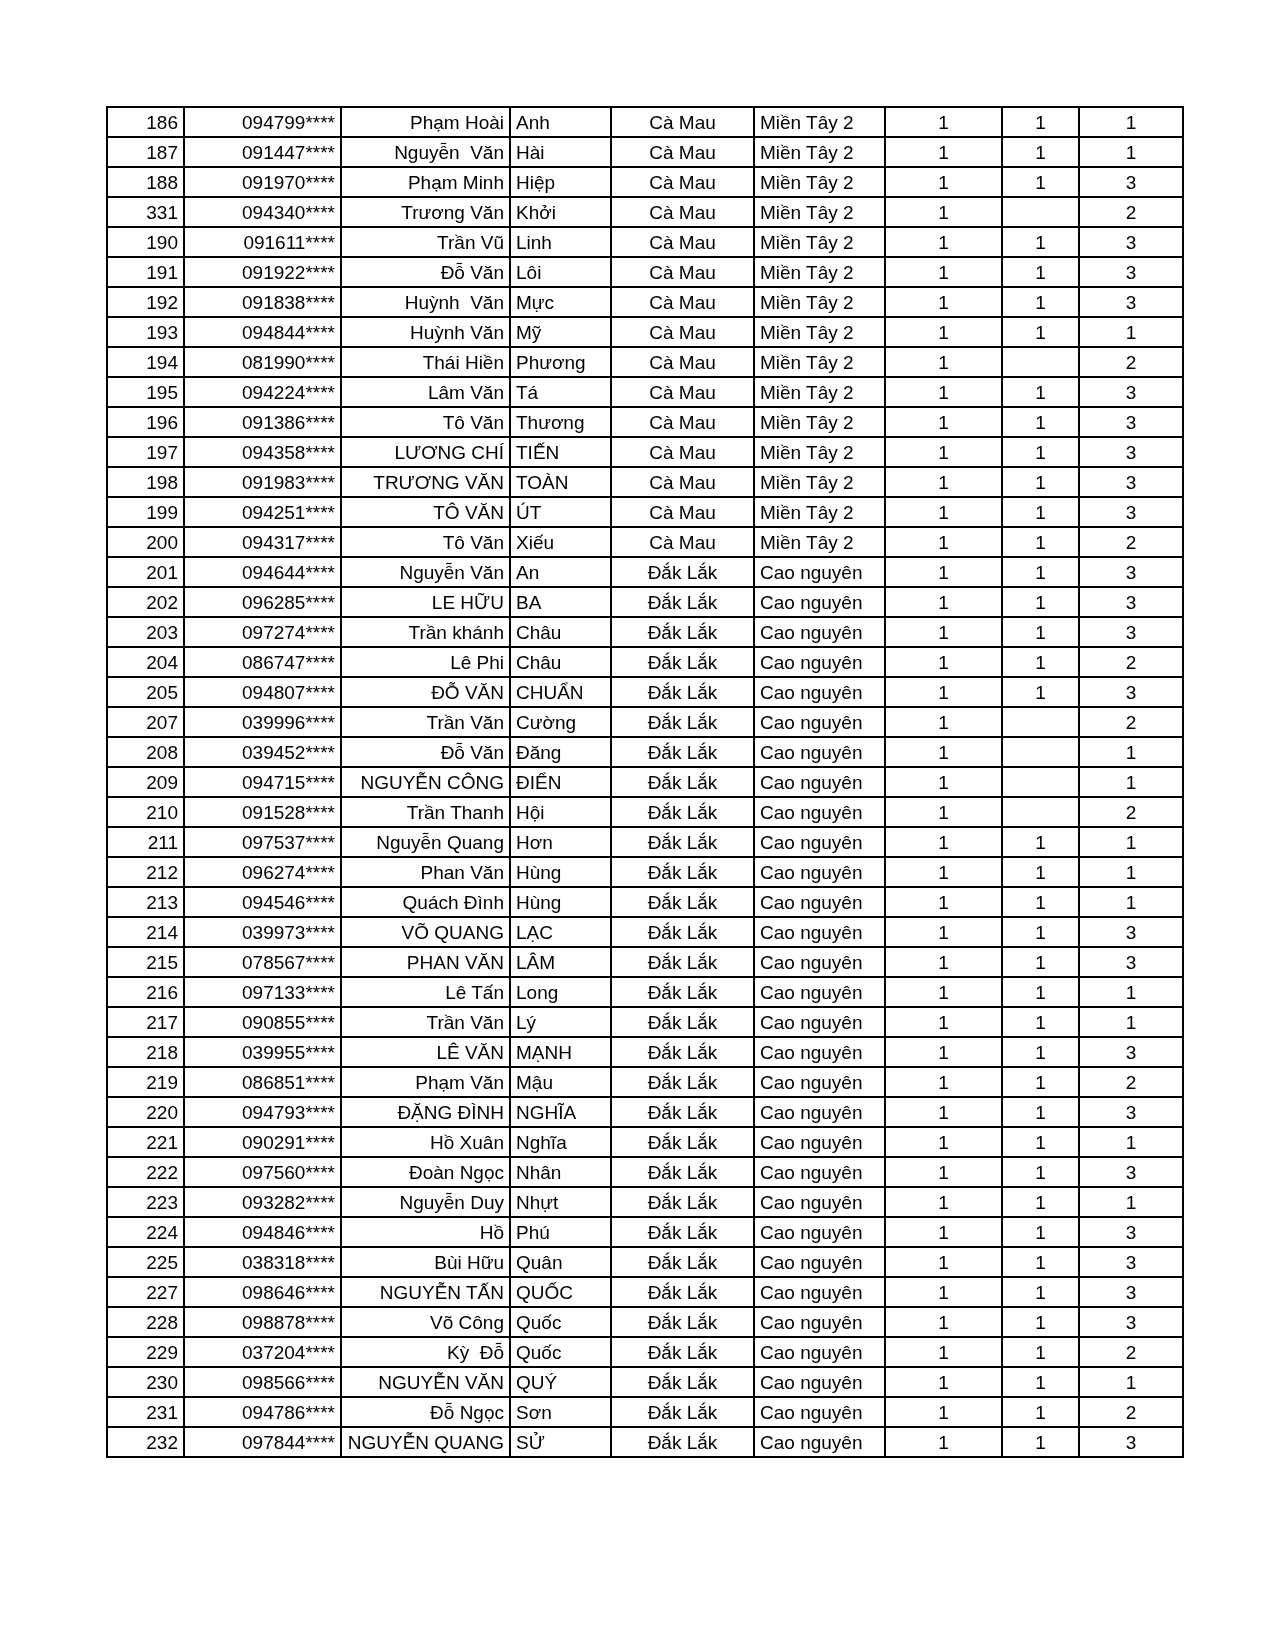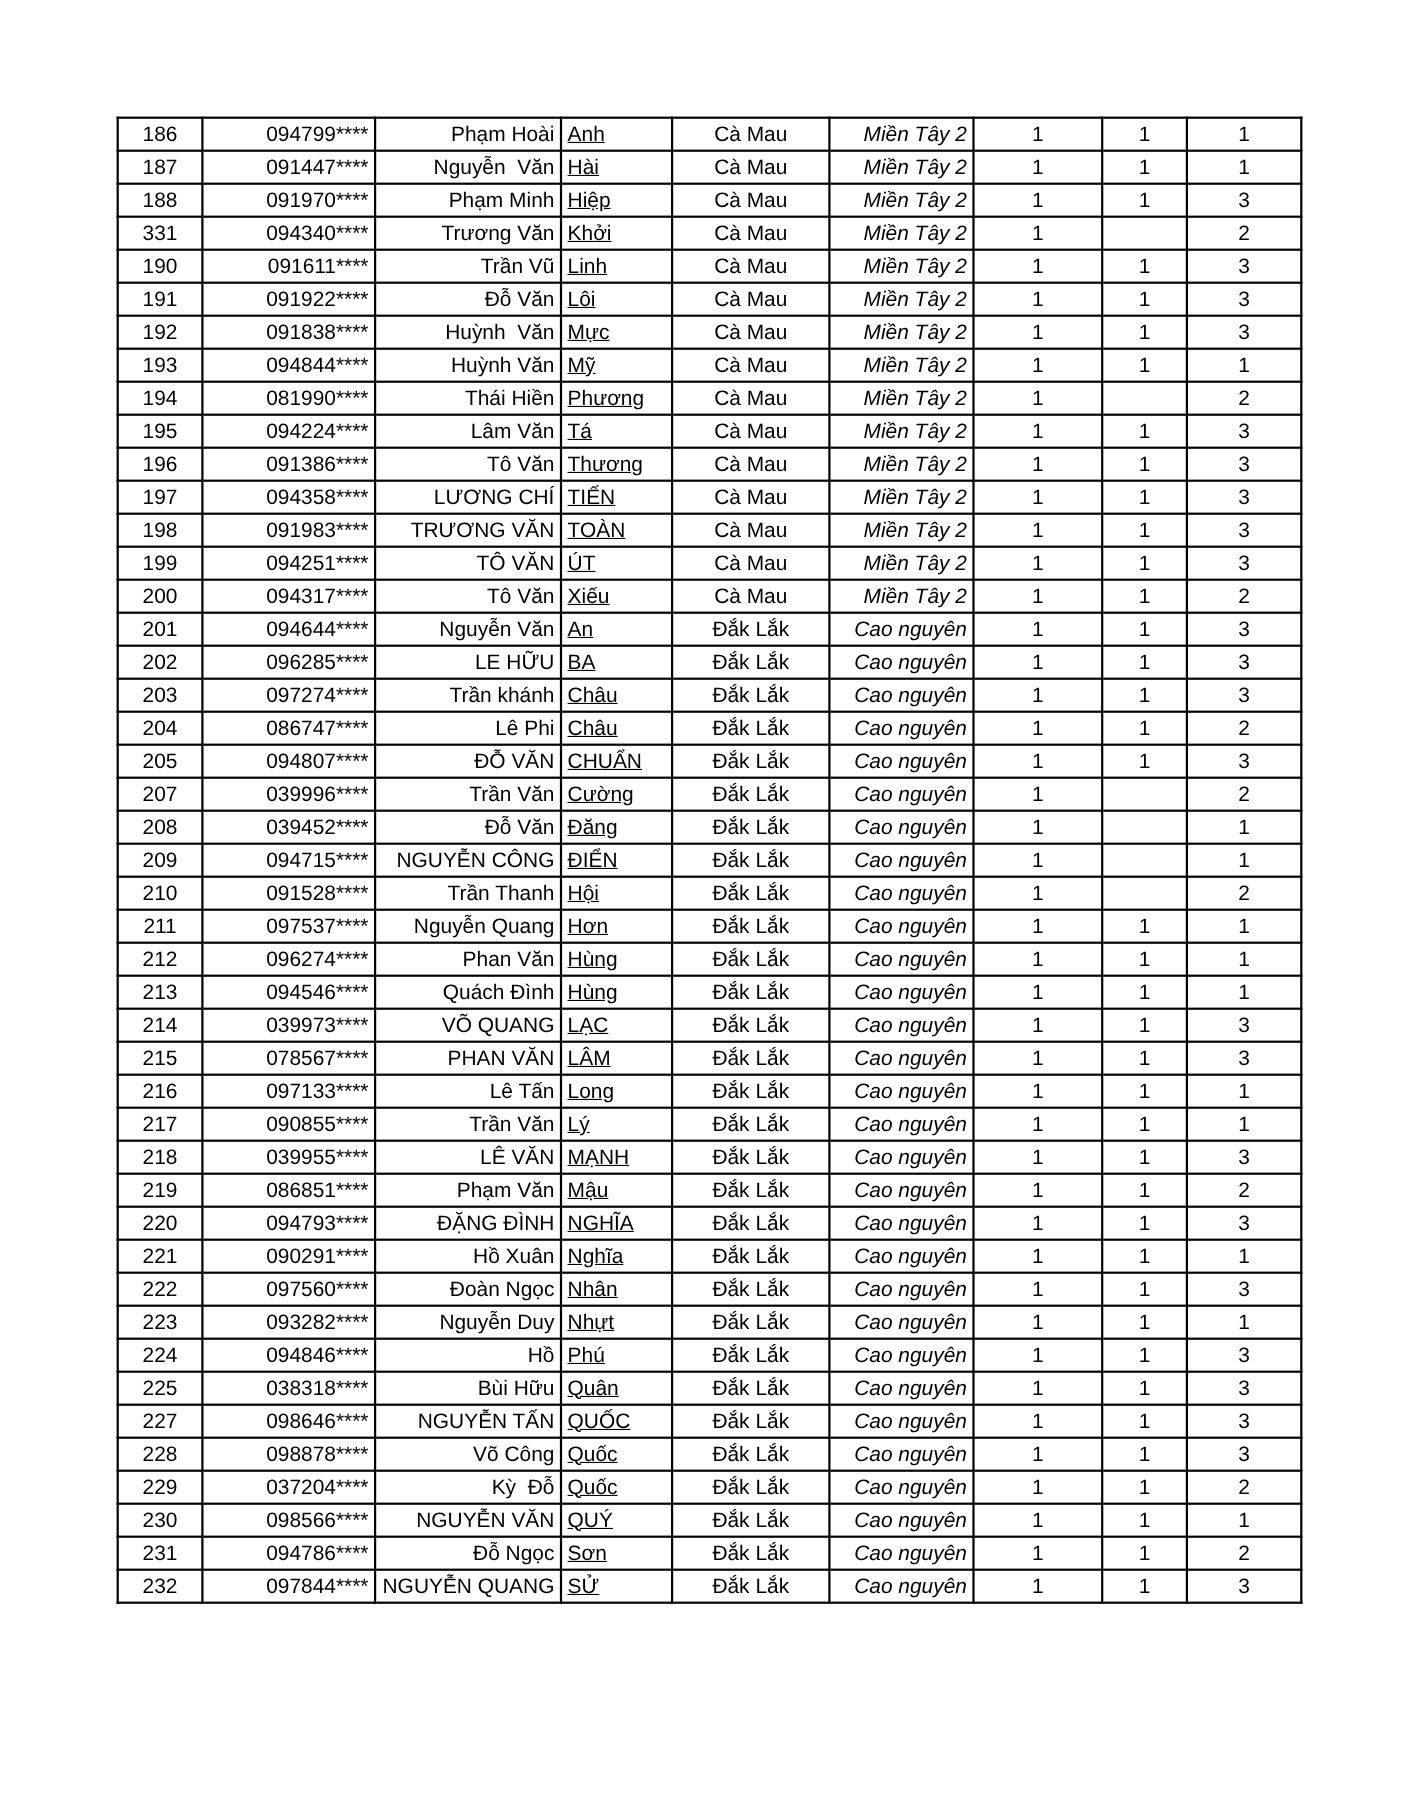--- a/index.html
+++ b/index.html
@@ -26,26 +26,26 @@
     height: 28px;
     padding: 0 5px;
     font-family: "Liberation Sans", "DejaVu Sans", sans-serif;
     font-size: 19px;
     line-height: 1;
     color: #000000;
     white-space: pre;
     overflow: visible;
     vertical-align: middle;
   }
-  td.c-index   { width: 65px;  text-align: center;  }
+  td.c-index   { width: 65px;  text-align: right;  }
   td.c-phone   { width: 145px; text-align: right;   }
   td.c-middle  { width: 157px; text-align: right;   }
-  td.c-first   { width: 89px;  text-align: left; text-decoration: underline;   }
+  td.c-first   { width: 89px;  text-align: left;   }
   td.c-prov    { width: 131px; text-align: center; }
-  td.c-region  { width: 119px; text-align: right; font-style: italic; }
+  td.c-region  { width: 119px; text-align: left; }
   td.c-n1      { width: 105px; text-align: center; }
   td.c-n2      { width: 65px;  text-align: center; }
   td.c-n3      { width: 92px;  text-align: center; }
 </style>
 </head>
 <body>
 
 <div class="page">
   <table class="sheet">
     <tbody>

